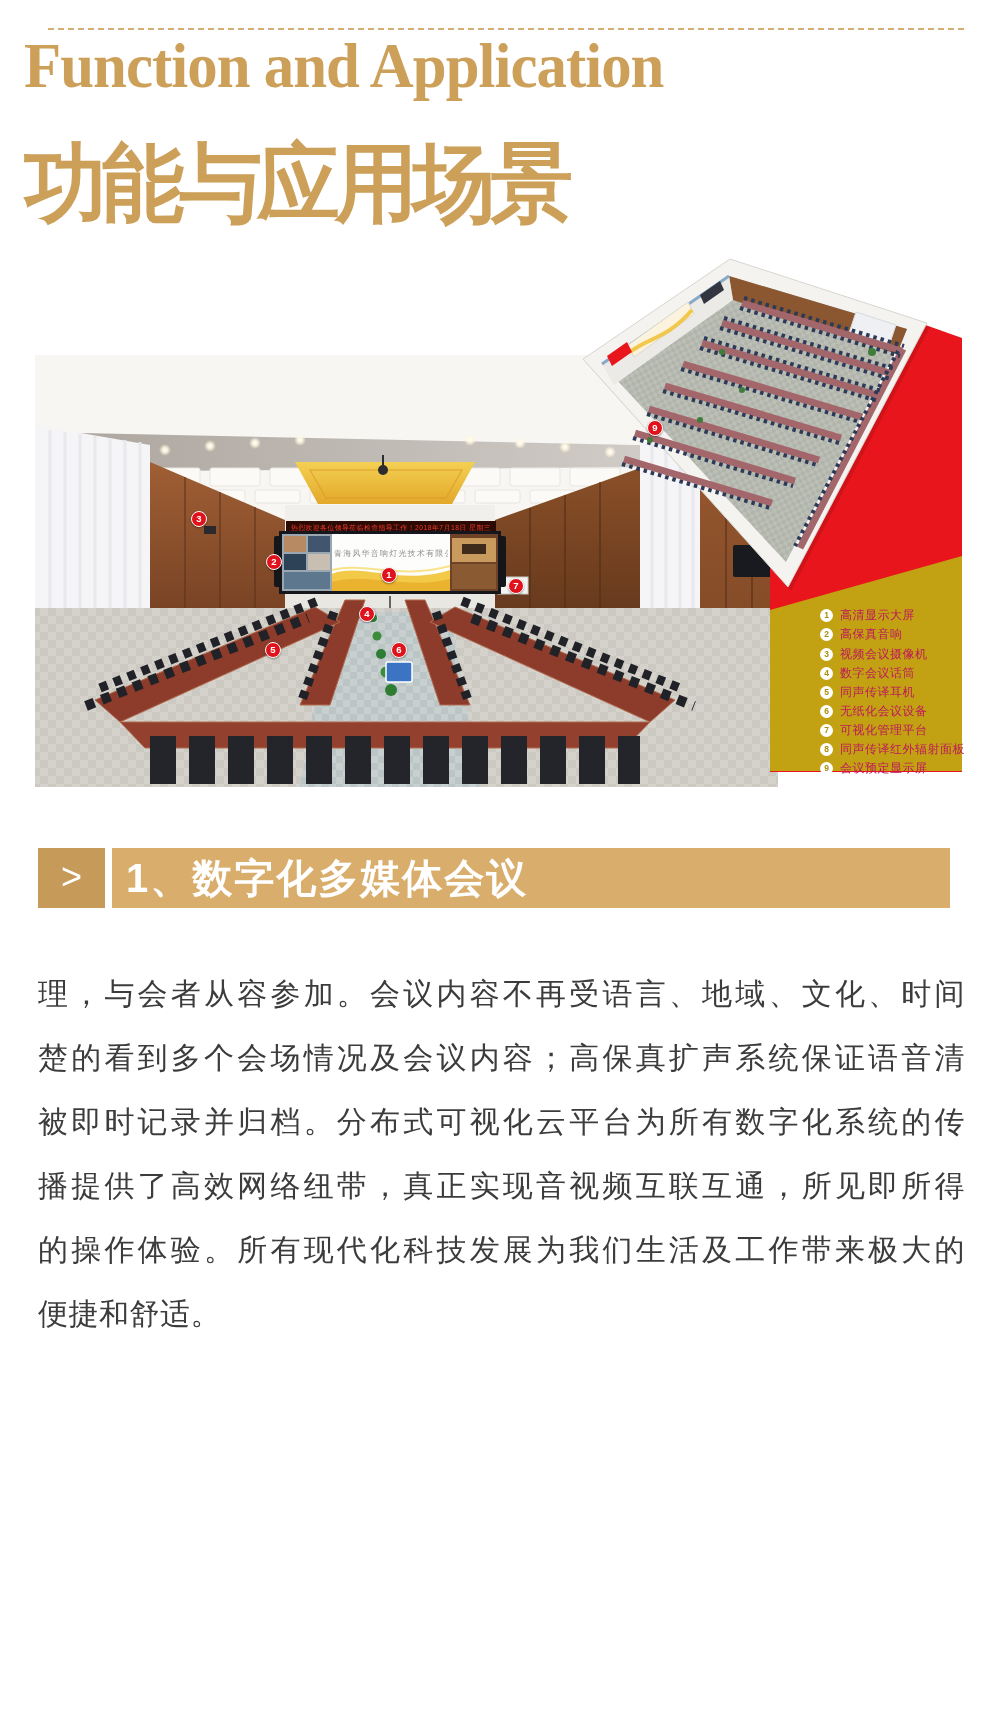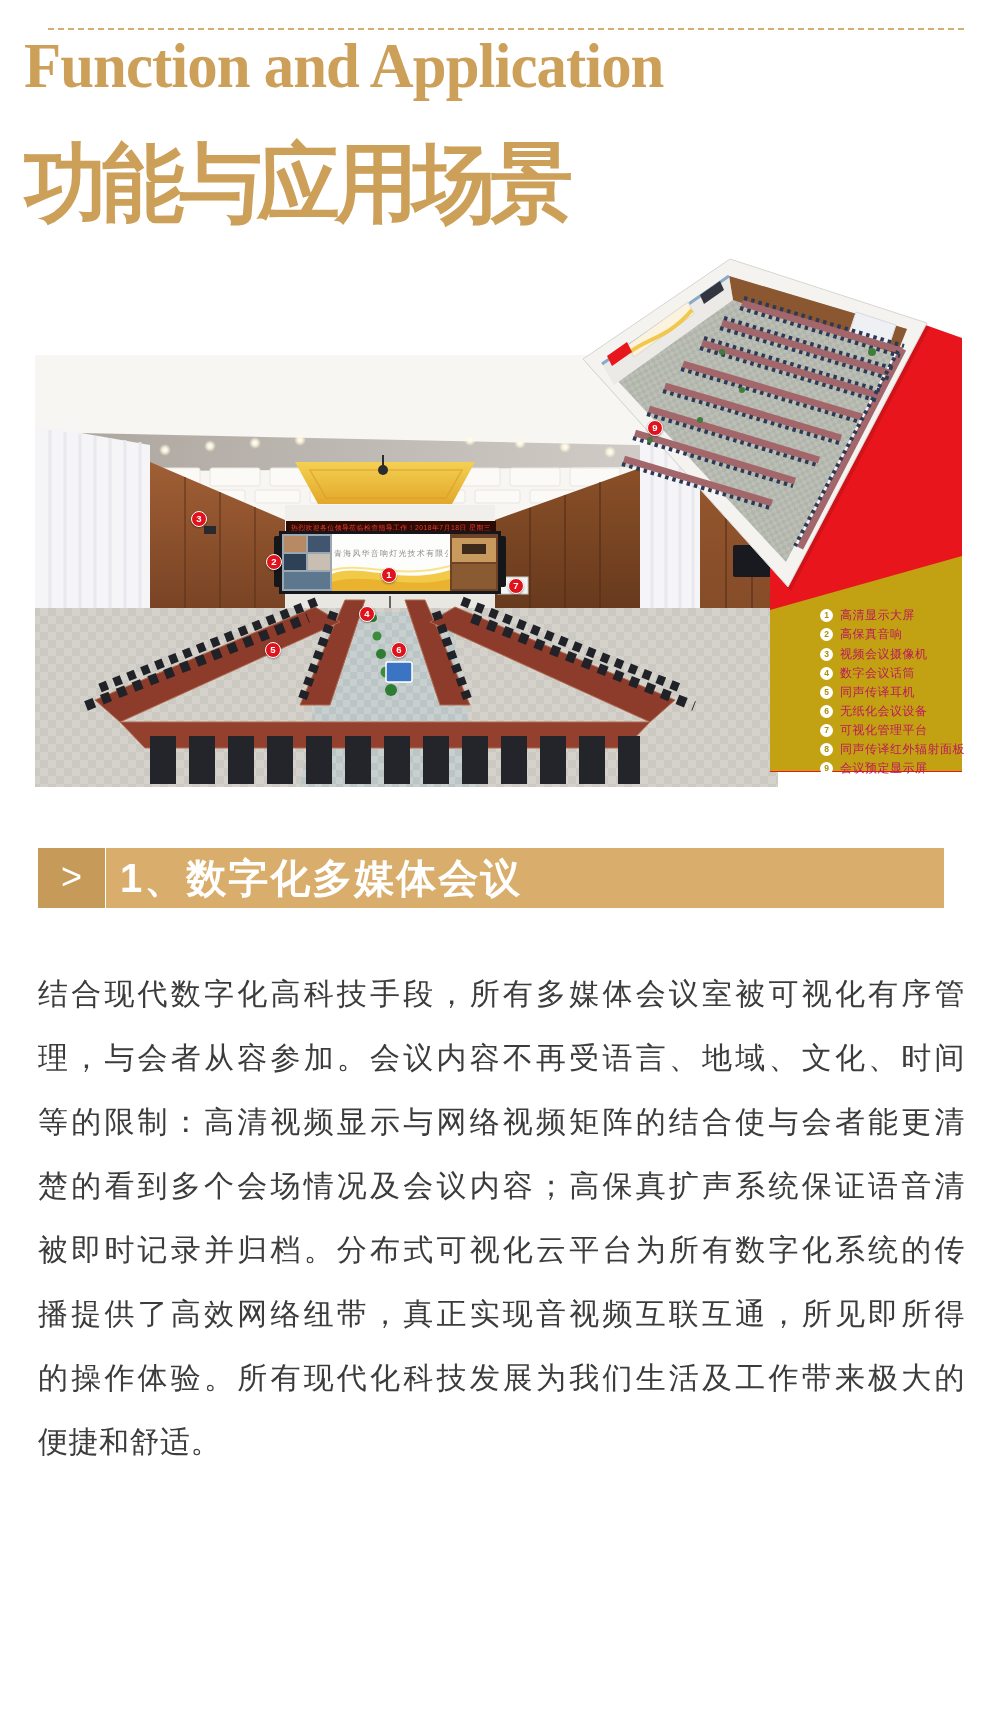--- a/index.html
+++ b/index.html
@@ -27,21 +27,21 @@
   .marker{position:absolute;width:16px;height:16px;border-radius:50%;background:var(--marker-red);
         border:1.5px solid #fff;box-sizing:border-box;color:#fff;font-size:9.5px;font-weight:700;
         line-height:13px;text-align:center;box-shadow:0 1px 2px rgba(0,0,0,.35);}
   .legend-item{position:absolute;left:820px;display:flex;align-items:center;height:19px;}
   .legend-num{flex:0 0 13px;width:13px;height:13px;border-radius:50%;background:#fff;
         color:#A98F06;font-size:8.5px;font-weight:700;line-height:13px;text-align:center;margin-right:7px;}
   .legend-label{color:#be185d;font-size:12px;line-height:13px;letter-spacing:.5px;white-space:nowrap;}
   .section-bar{position:absolute;left:38px;top:848px;width:912px;height:60px;}
   .chevron-box{position:absolute;left:0;top:0;width:67px;height:60px;background:var(--chevron-box);
         color:#fff;font-size:36px;line-height:58px;text-align:center;font-weight:400;}
-  .bar-main{position:absolute;left:68px;top:0;width:838px;height:60px;background:var(--bar);
+  .bar-main{position:absolute;left:74px;top:0;width:838px;height:60px;background:var(--bar);
         color:#fff;font-weight:700;font-size:40px;line-height:60px;padding-left:14px;
         box-sizing:border-box;letter-spacing:2px;white-space:nowrap;}
   .body-block{position:absolute;left:38px;top:962px;width:927px;color:var(--body-text);}
   .body-line{height:64px;line-height:64px;font-size:30px;text-align:justify;text-align-last:justify;
         letter-spacing:.5px;white-space:nowrap;}
   .body-line.last{text-align:right;text-align-last:left;}
 </style>
 </head>
 <body>
 
@@ -360,22 +360,20 @@
         </div>
       </div>
   </div>
 
   <div class="section-bar">
     <div class="chevron-box">&gt;</div>
     <div class="bar-main">1、数字化多媒体会议</div>
   </div>
 
   <div class="body-block" id="body-lines">
-      <div class="body-line">结合现代数字化高科技手段，所有多媒体会议室被可视化有序管</div>
       <div class="body-line">理，与会者从容参加。会议内容不再受语言、地域、文化、时间</div>
-      <div class="body-line">等的限制：高清视频显示与网络视频矩阵的结合使与会者能更清</div>
       <div class="body-line">楚的看到多个会场情况及会议内容；高保真扩声系统保证语音清</div>
       <div class="body-line">被即时记录并归档。分布式可视化云平台为所有数字化系统的传</div>
       <div class="body-line">播提供了高效网络纽带，真正实现音视频互联互通，所见即所得</div>
       <div class="body-line">的操作体验。所有现代化科技发展为我们生活及工作带来极大的</div>
       <div class="body-line last">便捷和舒适。</div>
     </div>
 </div>
 
 </body></html>

